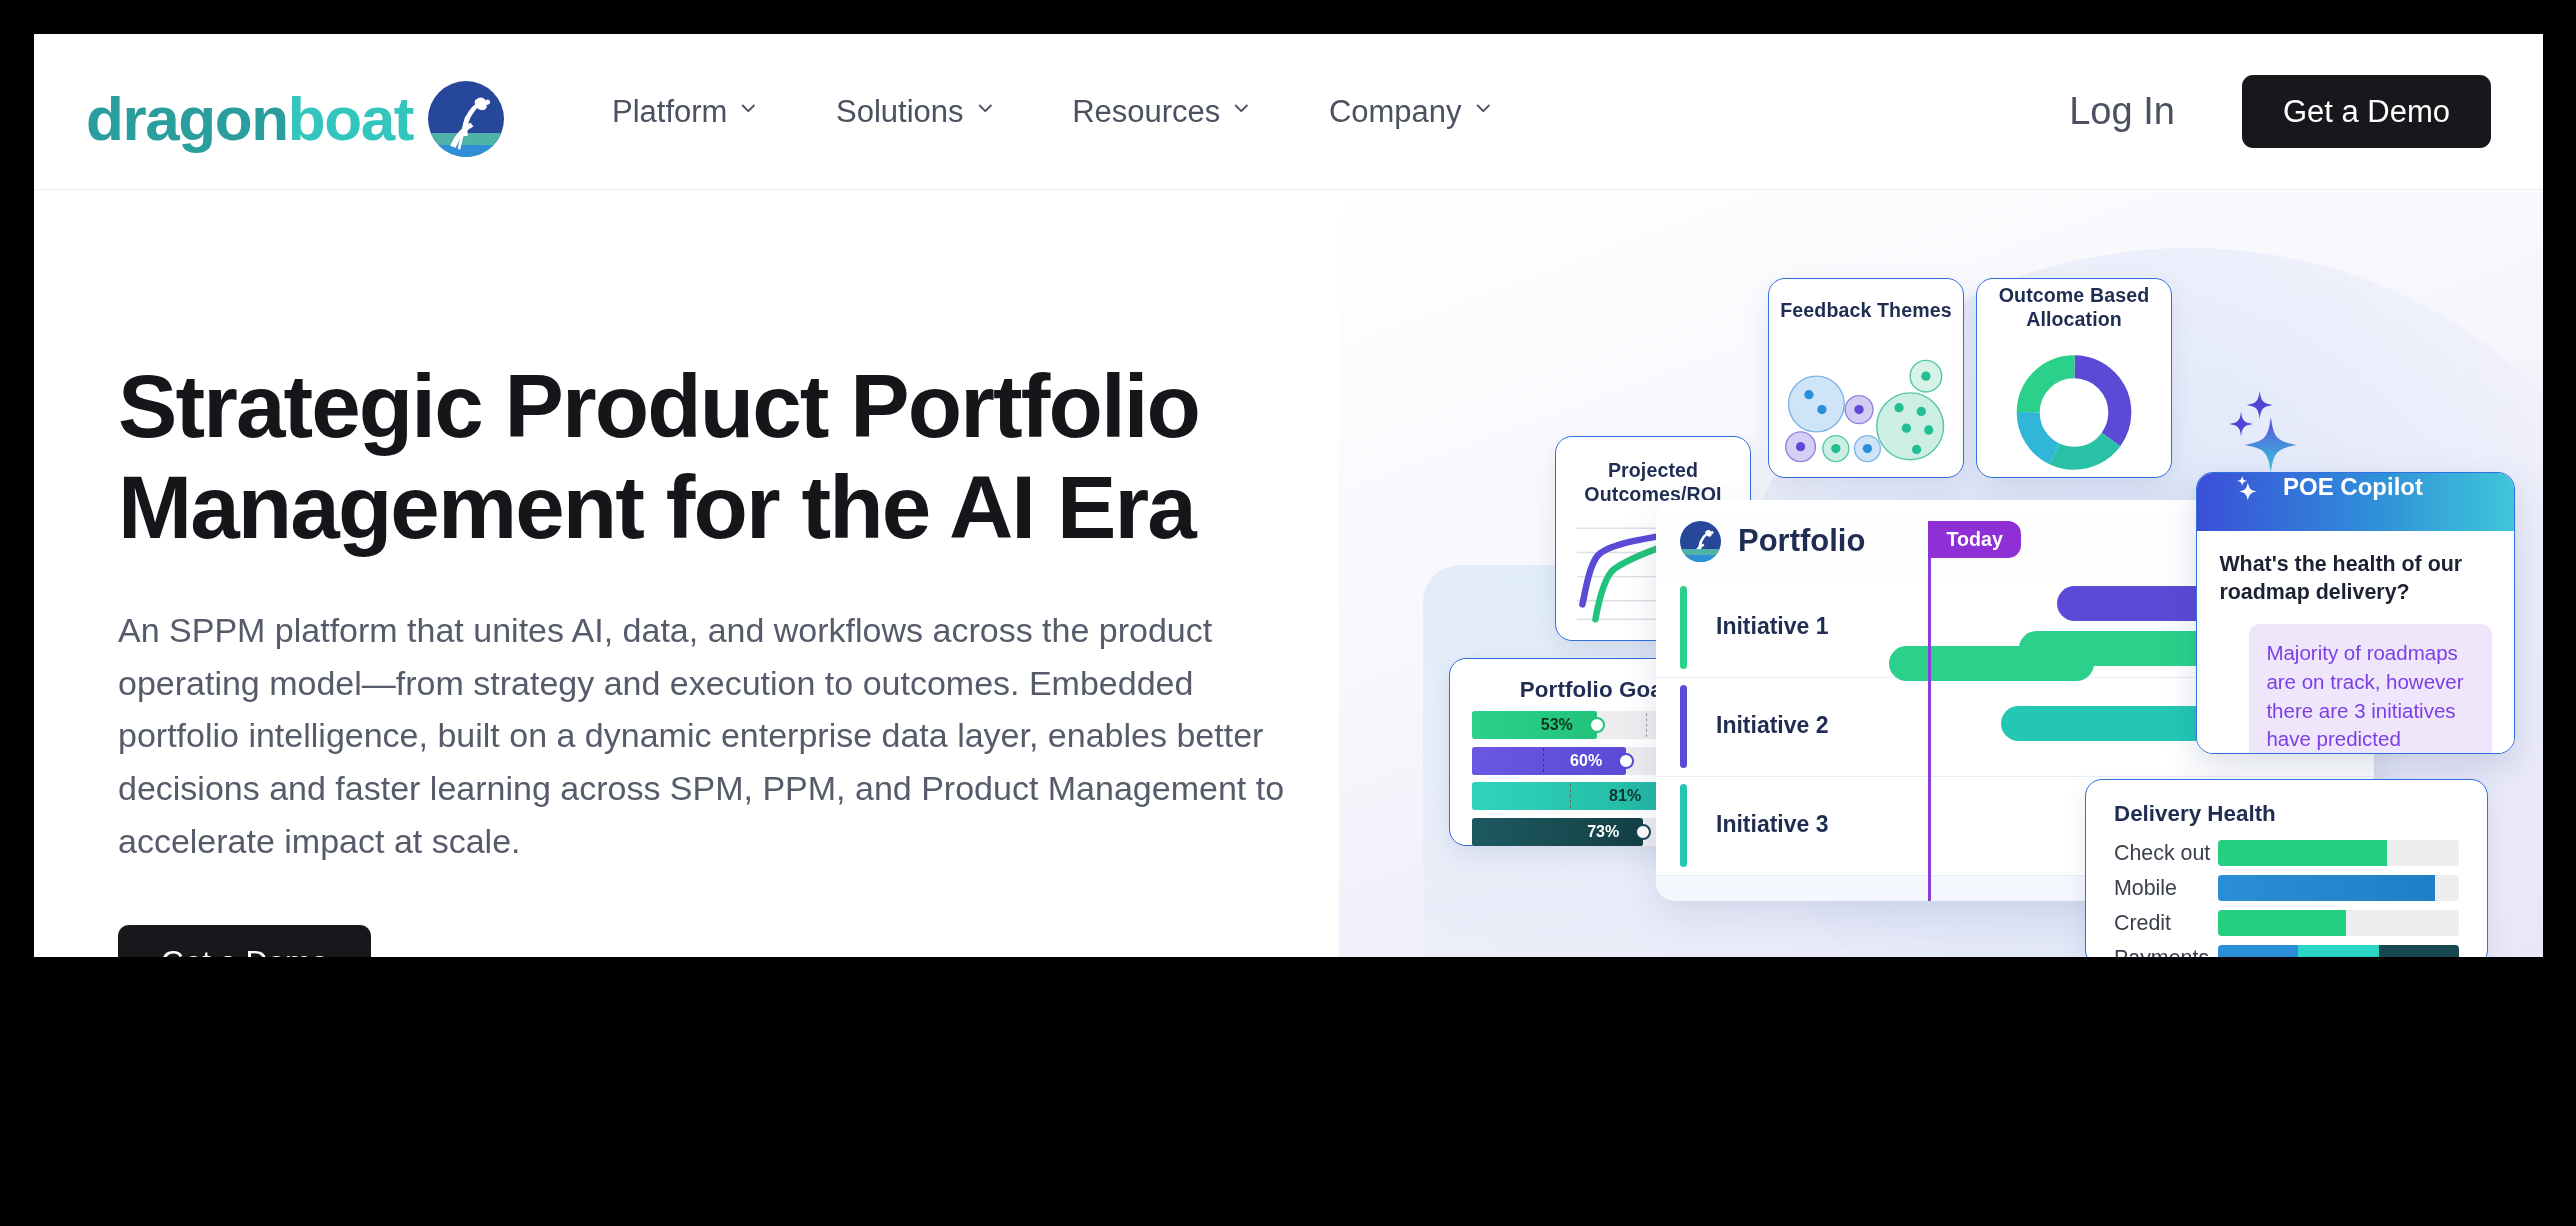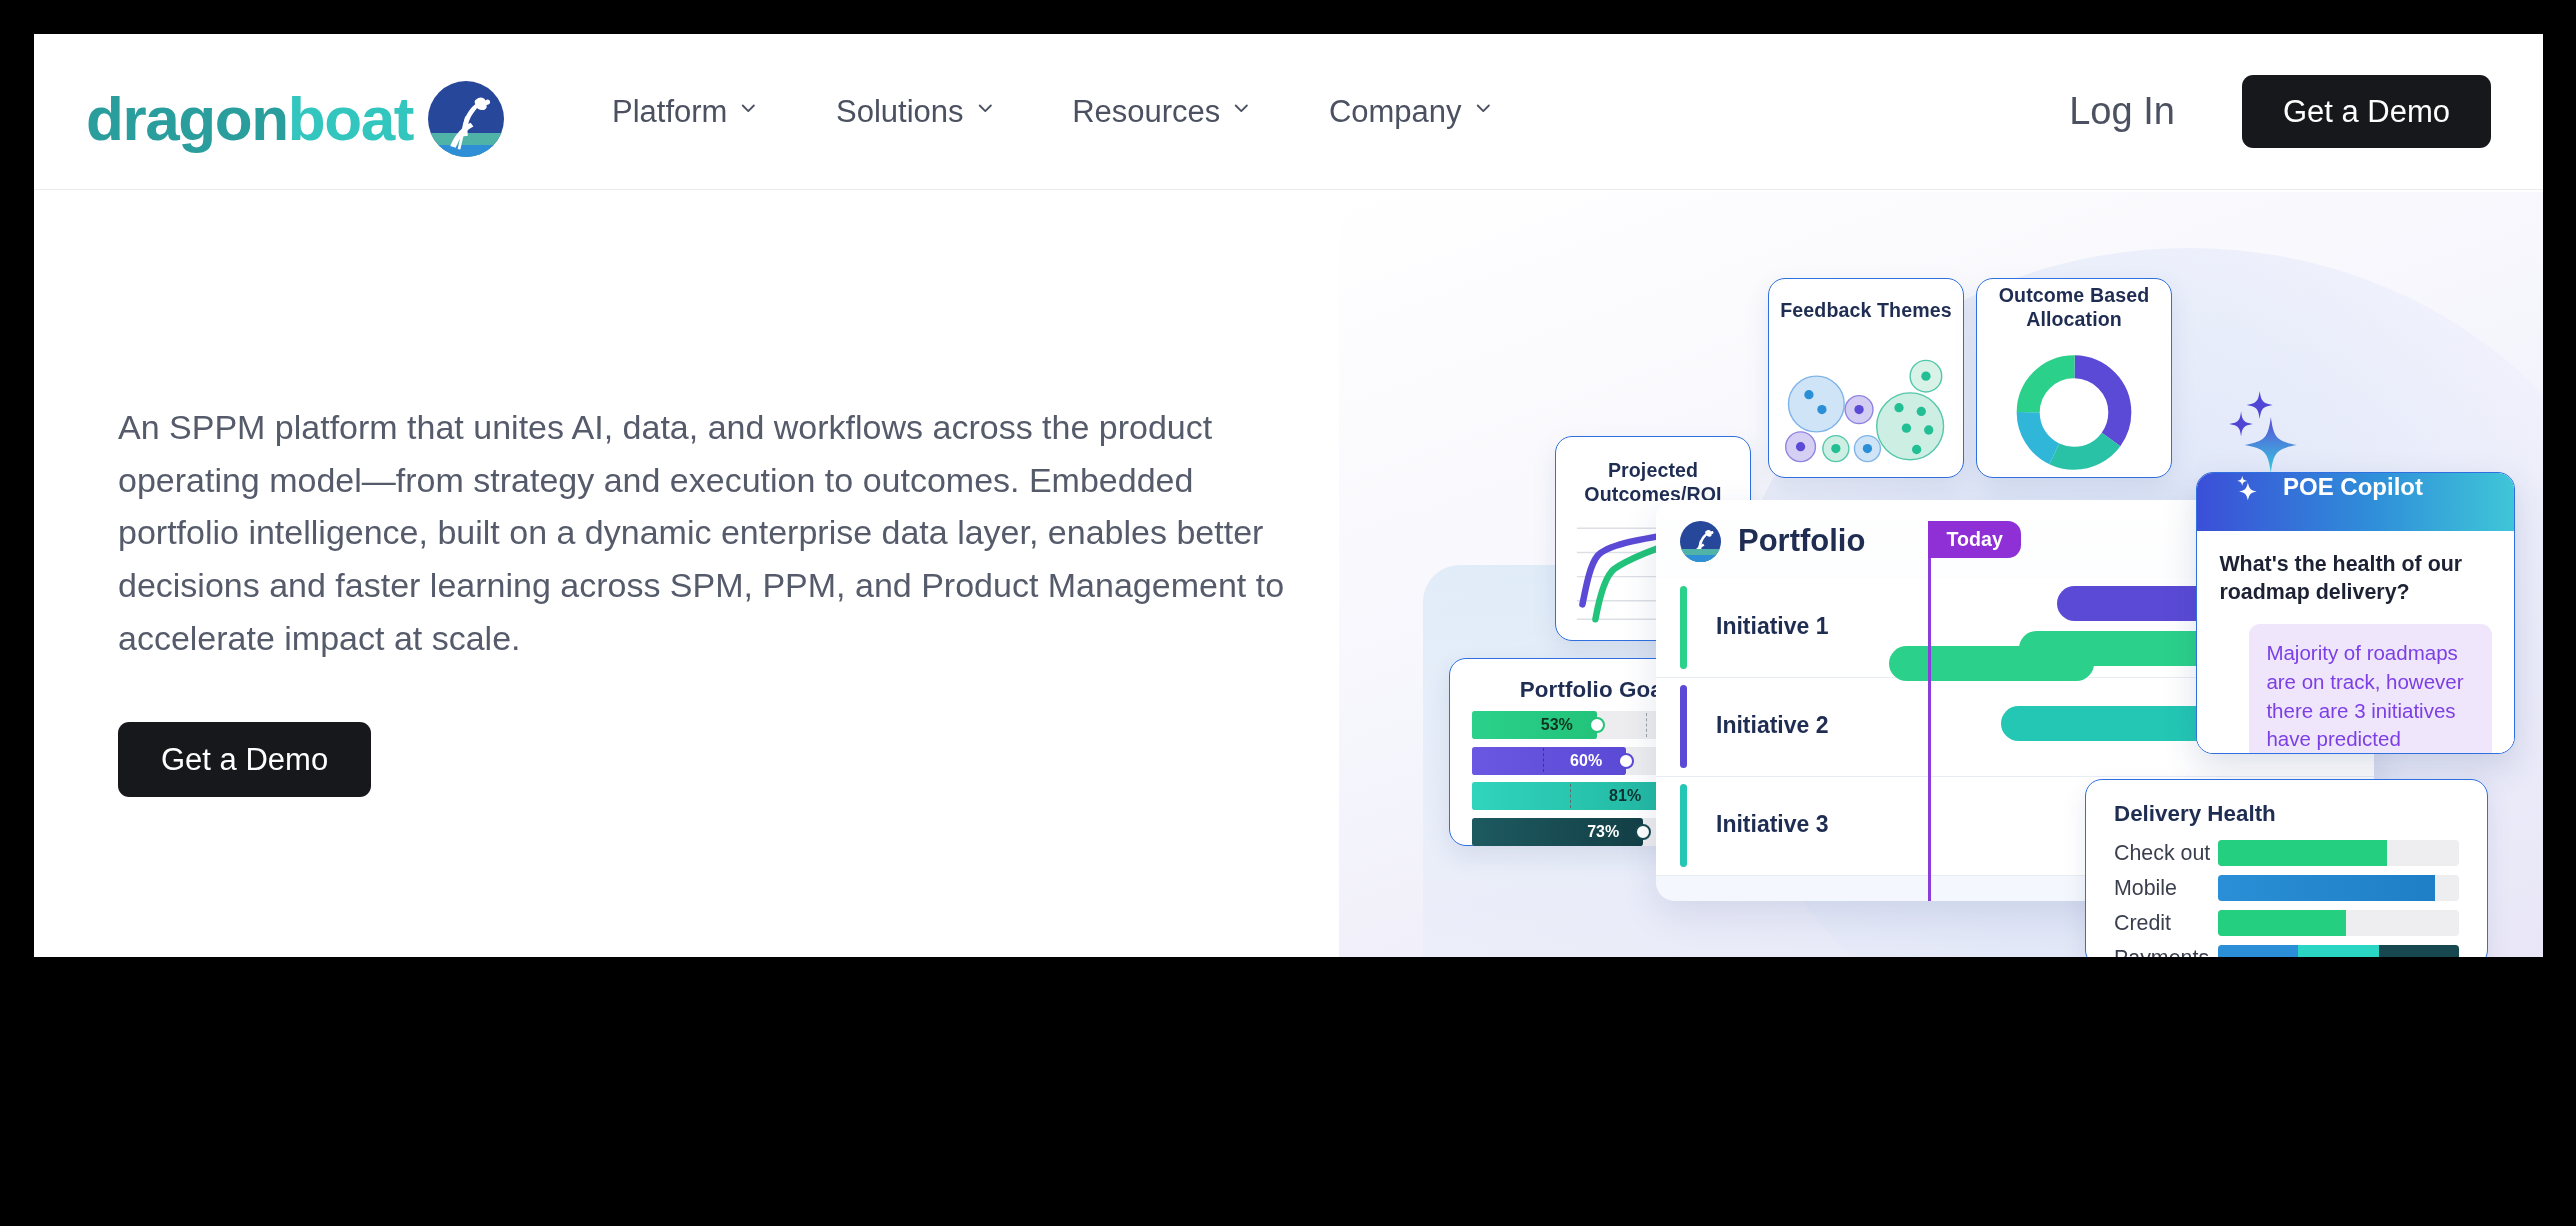--- a/index.html
+++ b/index.html
@@ -236,20 +236,21 @@
       </div>
     </div>
 
     <div class="header-right">
       <div class="login">Log In</div>
       <div class="demo-btn">Get a Demo</div>
     </div>
   </div>
 
   <div class="hero-left">
+    <h1 class="headline">Strategic Product Portfolio Management for the AI Era</h1>
     <p class="subtext">An SPPM platform that unites AI, data, and workflows across the product operating model—from strategy and execution to outcomes. Embedded portfolio intelligence, built on a dynamic enterprise data layer, enables better decisions and faster learning across SPM, PPM, and Product Management to accelerate impact at scale.</p>
     <div class="hero-btn">Get a Demo</div>
   </div>
 
   <div class="art">
     <div class="art-bg"></div>
     <div class="art-blob"></div>
     <div class="art-blob2"></div>
 
     <div class="sparkles">

